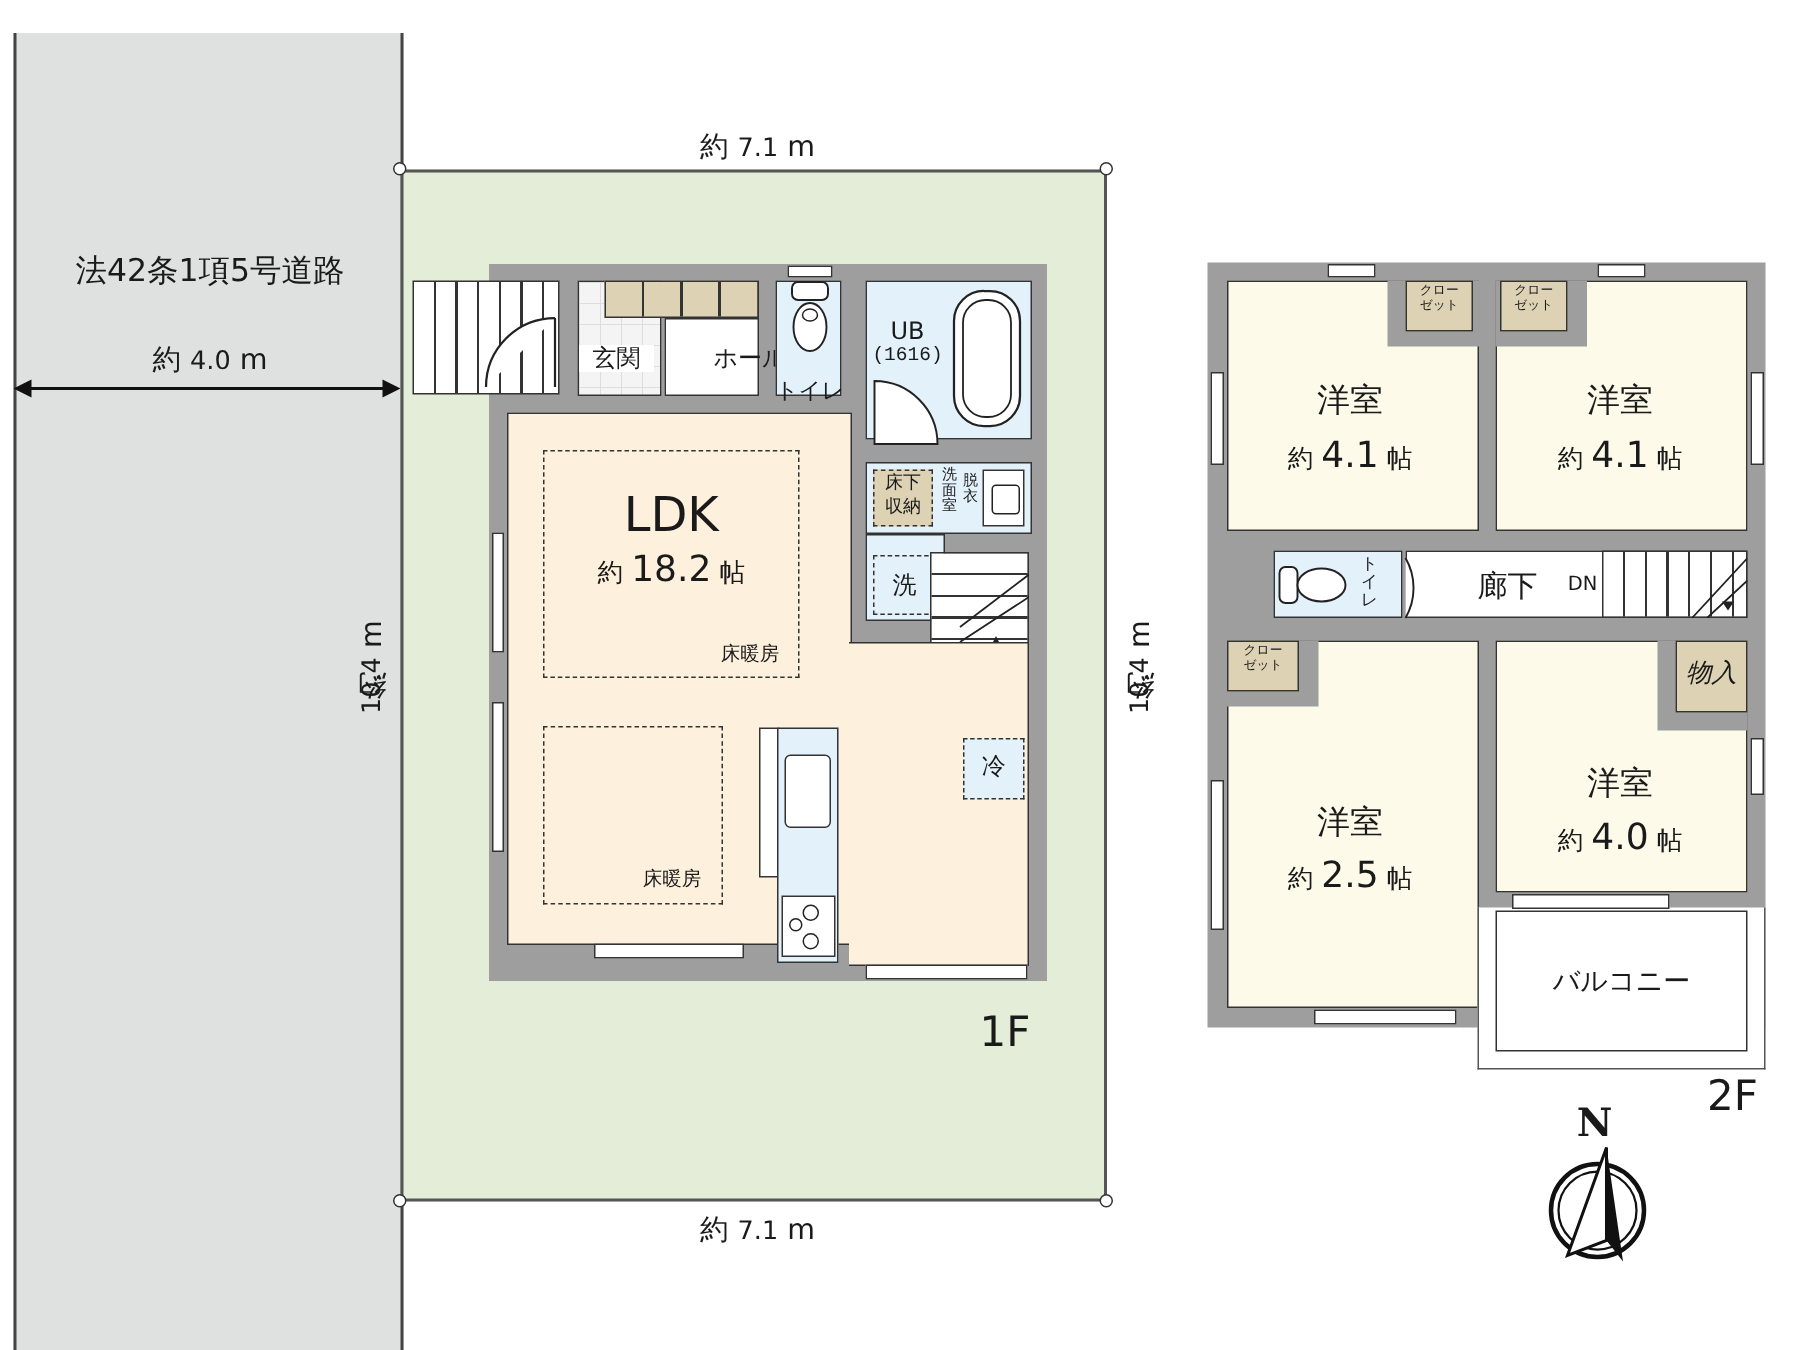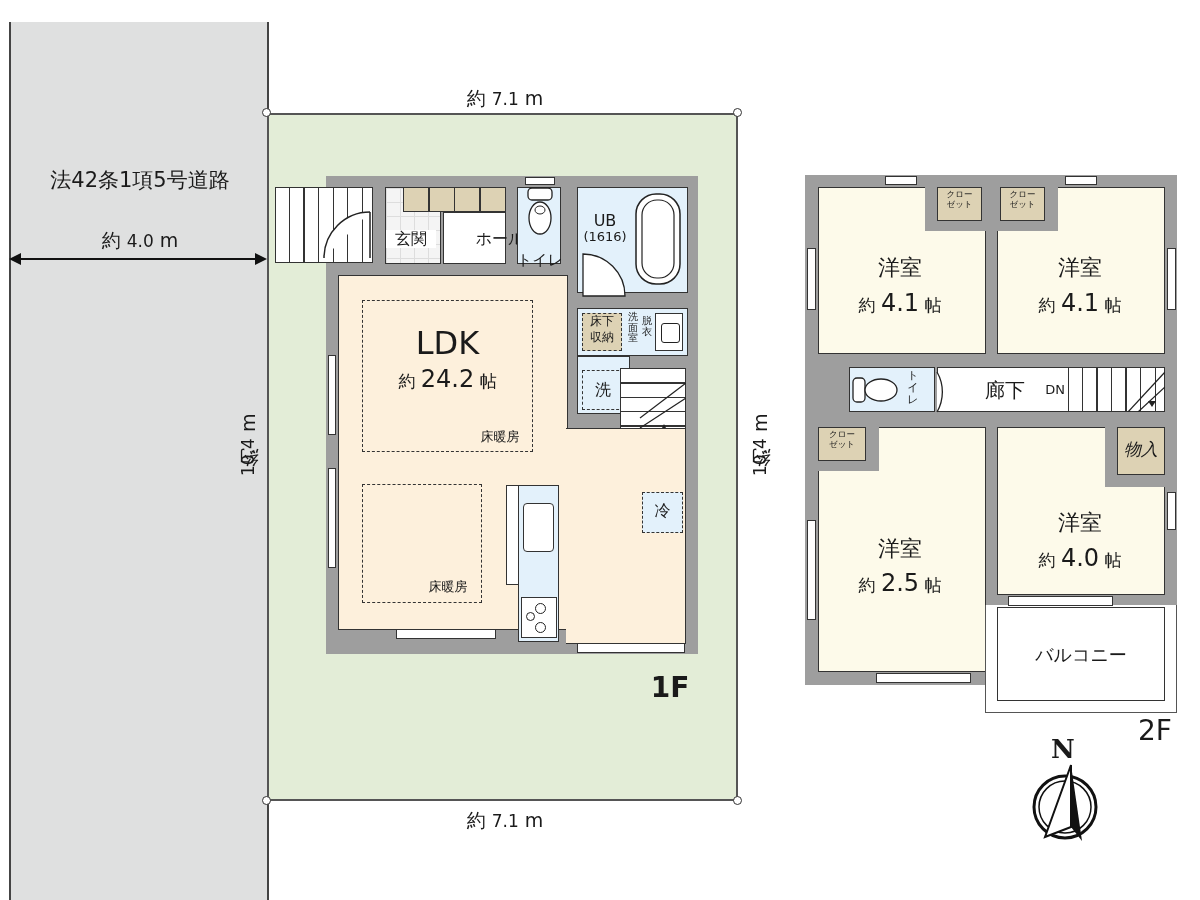--- a/index.html
+++ b/index.html
@@ -91,21 +91,21 @@
   <ellipse cx="15" cy="24" rx="5" ry="4" fill="#fff" stroke="#222" stroke-width="1"></ellipse>
 </svg>
 <div class="abs label" style="left:517px; top:252px; width:44px; font-size:15px;">トイレ</div>
 
 <div class="abs room blue" style="left:577px; top:187px; width:111px; height:106px;"></div>
 <svg class="abs" style="left:632px; top:190px;" width="52" height="98">
   <rect x="4" y="4" width="44" height="90" rx="20" fill="#fff" stroke="#222" stroke-width="1.5"></rect>
   <rect x="10" y="10" width="32" height="78" rx="15" fill="#fff" stroke="#222" stroke-width="1.2"></rect>
 </svg>
 <div class="abs label" style="left:580px; top:212px; width:50px; font-size:16px;">UB</div>
-<div class="abs label" style="left:578px; top:230px; width:54px; font-size:13px;">(1616)</div>
+<div class="abs label" style="left:578px; top:230px; width:54px; font-size:13px;font-family:Liberation Mono, monospace;">(1616)</div>
 <svg class="abs" style="left:581px; top:252px;" width="50" height="45">
   <path d="M2,2 A42,42 0 0 1 44,44 L2,44 Z" fill="#fff" stroke="#222" stroke-width="1.3"></path>
 </svg>
 
 <div class="abs room blue" style="left:577px; top:308px; width:111px; height:48px;"></div>
 <div class="abs dash tan" style="left:582px; top:313px; width:40px; height:38px;"></div>
 <div class="abs label" style="left:582px; top:315px; width:40px; font-size:12px;">床下</div>
 <div class="abs label" style="left:582px; top:331px; width:40px; font-size:12px;">収納</div>
 <div class="abs label" style="left:625px; top:312px; width:16px; font-size:10px; line-height:1.05;">
   <div>洗</div>
@@ -134,21 +134,21 @@
 </svg>
 <div class="abs label" style="left:588px; top:444px; width:30px; font-size:13px;">UP</div>
 
 <div class="abs room beige" style="left:338px; top:275px; width:230px; height:355px;"></div>
 <div class="abs room beige" style="left:566px; top:428px; width:120px; height:216px; border-left:none;"></div>
 <div class="abs beige" style="left:560px; top:430px; width:12px; height:198px;"></div>
 <div class="abs dash" style="left:362px; top:300px; width:171px; height:152px;"></div>
 <div class="abs label" style="left:362px; top:325px; width:171px; font-size:32px;">LDK</div>
 <div class="abs label" style="left:362px; top:366px; width:171px; font-size:17px;">
   <span>約</span>
-  <span style="font-size:24px;">24.2</span>
+  <span style="font-size:24px;">18.2</span>
   <span>帖</span>
 </div>
 <div class="abs label" style="left:470px; top:430px; width:60px; font-size:13px;">床暖房</div>
 <div class="abs dash" style="left:362px; top:484px; width:120px; height:119px;"></div>
 <div class="abs label" style="left:418px; top:580px; width:60px; font-size:13px;">床暖房</div>
 
 <div class="abs room white" style="left:506px; top:485px; width:14px; height:100px;"></div>
 <div class="abs room blue" style="left:518px; top:485px; width:41px; height:157px;"></div>
 <div class="abs room white" style="left:523px; top:503px; width:31px; height:49px; border-radius:4px;"></div>
 <div class="abs room white" style="left:521px; top:597px; width:36px; height:41px;">
@@ -157,21 +157,21 @@
   <div style="position:absolute; left:13px; top:24px; width:9px; height:9px; border:1.3px solid #222; border-radius:50%;"></div>
 </div>
 <div class="abs dash blue label" style="left:642px; top:492px; width:41px; height:41px; font-size:16px; padding-top:9px; box-sizing:border-box;">冷</div>
 
 <div class="abs win" style="left:328px; top:355px; width:8px; height:80px;"></div>
 <div class="abs win" style="left:328px; top:468px; width:8px; height:100px;"></div>
 <div class="abs win" style="left:396px; top:629px; width:100px; height:10px;"></div>
 <div class="abs win" style="left:577px; top:643px; width:108px; height:10px;"></div>
 <div class="abs win" style="left:525px; top:177px; width:30px; height:8px;"></div>
 
-<div class="abs label floor-label" style="left:645px; top:672px; width:50px;font-weight:bold;">1F</div>
+<div class="abs label floor-label" style="left:645px; top:672px; width:50px;">1F</div>
 
 <div class="abs wall" style="left:805px; top:175px; width:372px; height:510px;"></div>
 
 <div class="abs room ivory" style="left:818px; top:187px; width:168px; height:167px;"></div>
 <div class="abs wall" style="left:925px; top:187px; width:61px; height:44px;"></div>
 <div class="abs room tan" style="left:937px; top:187px; width:45px; height:34px;"></div>
 <div class="abs label" style="left:937px; top:190px; width:45px; font-size:8.5px;">
   <div>クロー</div>
   <div>ゼット</div>
 </div>

